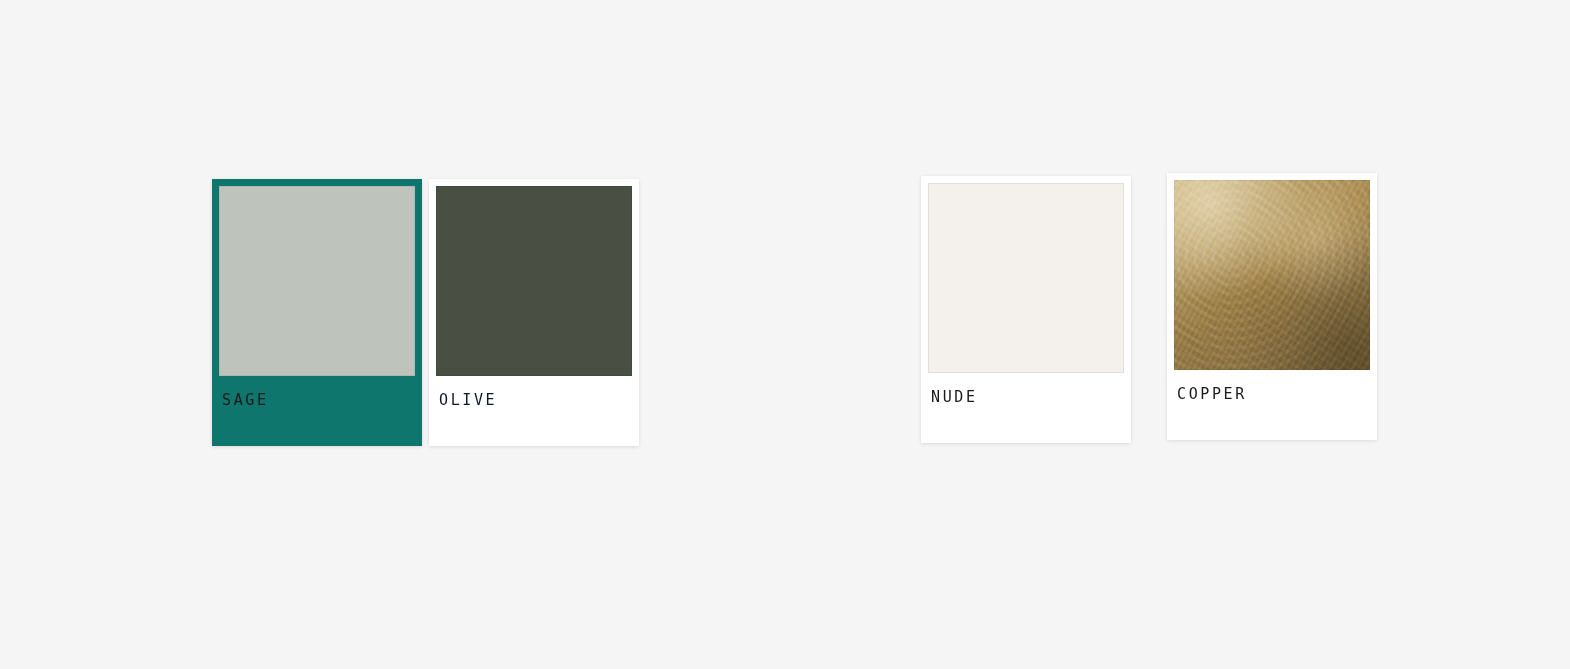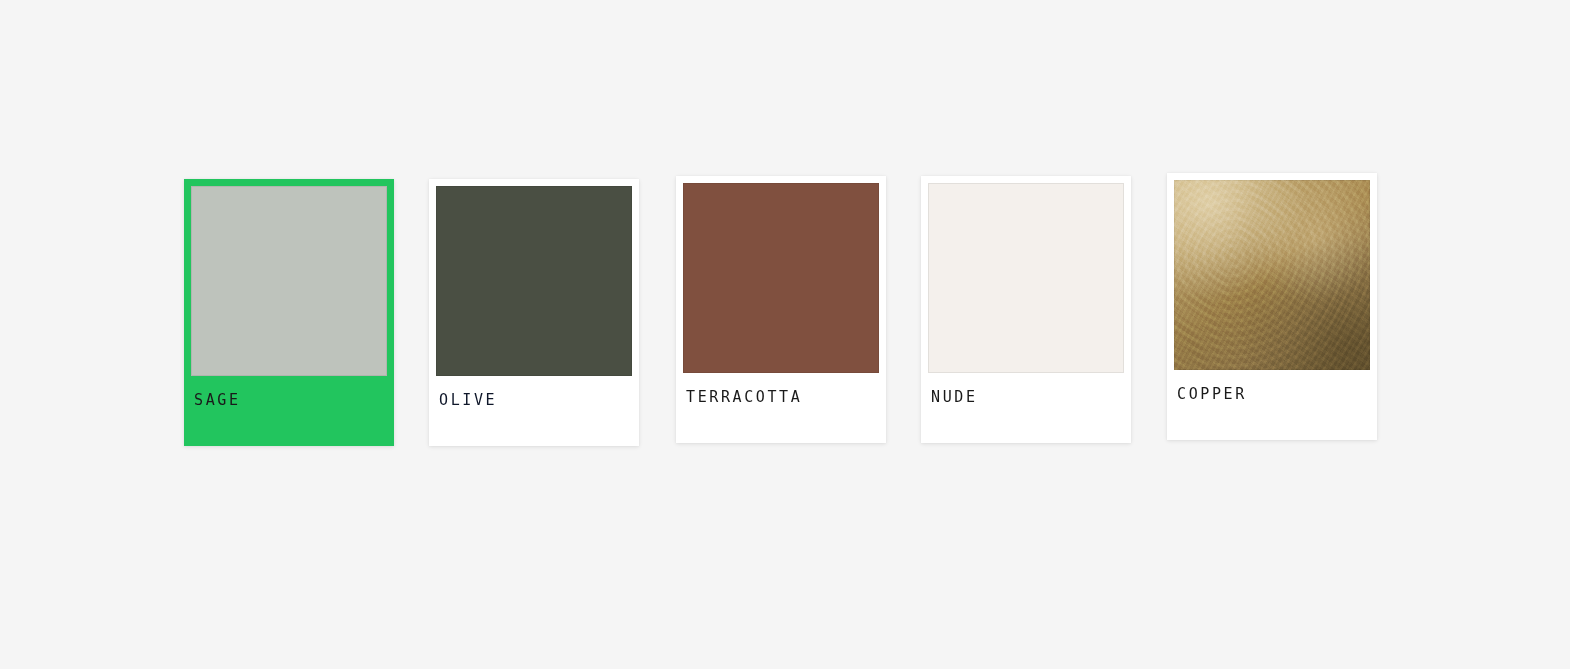--- a/index.html
+++ b/index.html
@@ -89,40 +89,34 @@
       repeating-radial-gradient(circle at 30% 40%, rgba(255,255,255,0.05) 0px, rgba(255,255,255,0.05) 3px, rgba(0,0,0,0.04) 4px, rgba(0,0,0,0.04) 9px);
     mix-blend-mode: overlay;
     opacity: 0.85;
   }
 </style>
 </head>
 <body style="background: rgb(245, 245, 245);">
 
 <div id="palette-board">
 
-  <div class="swatch-card card-0" style="background: #22c55e;">
+  <div class="swatch-card card-0" style="background: #0f766e; margin-left: 28px;">
     <div class="swatch-chip" style="background: rgb(190, 195, 188);"></div>
     <div class="swatch-caption">
       <span class="swatch-label" style="color: rgb(26, 26, 26);">SAGE</span>
     </div>
   </div>
 
   <div class="swatch-card card-1" style="background: rgb(255, 255, 255);">
     <div class="swatch-chip" style="background: rgb(74, 79, 67);"></div>
     <div class="swatch-caption">
       <span class="swatch-label" style="color: #0f172a;">OLIVE</span>
     </div>
   </div>
 
-  <div class="swatch-card card-2" style="background: rgb(255, 255, 255);">
-    <div class="swatch-chip" style="background: rgb(128, 80, 63);"></div>
-    <div class="swatch-caption">
-      <span class="swatch-label" style="color: rgb(26, 26, 26);">TERRACOTTA</span>
-    </div>
-  </div>
 
   <div class="swatch-card card-4" style="background: rgb(255, 255, 255);">
     <div class="swatch-chip chip-textured" style="background: linear-gradient(143deg, rgb(201, 177, 124) 0%, rgb(189, 163, 109) 22%, rgb(171, 142, 85) 48%, rgb(145, 120, 74) 72%, rgb(110, 92, 54) 100%);"></div>
     <div class="swatch-caption">
       <span class="swatch-label" style="color: rgb(26, 26, 26);">COPPER</span>
     </div>
   </div>
 
   <div class="swatch-card card-3" style="background: rgb(255, 255, 255);">
     <div class="swatch-chip" style="background: rgb(244, 240, 236);"></div>

